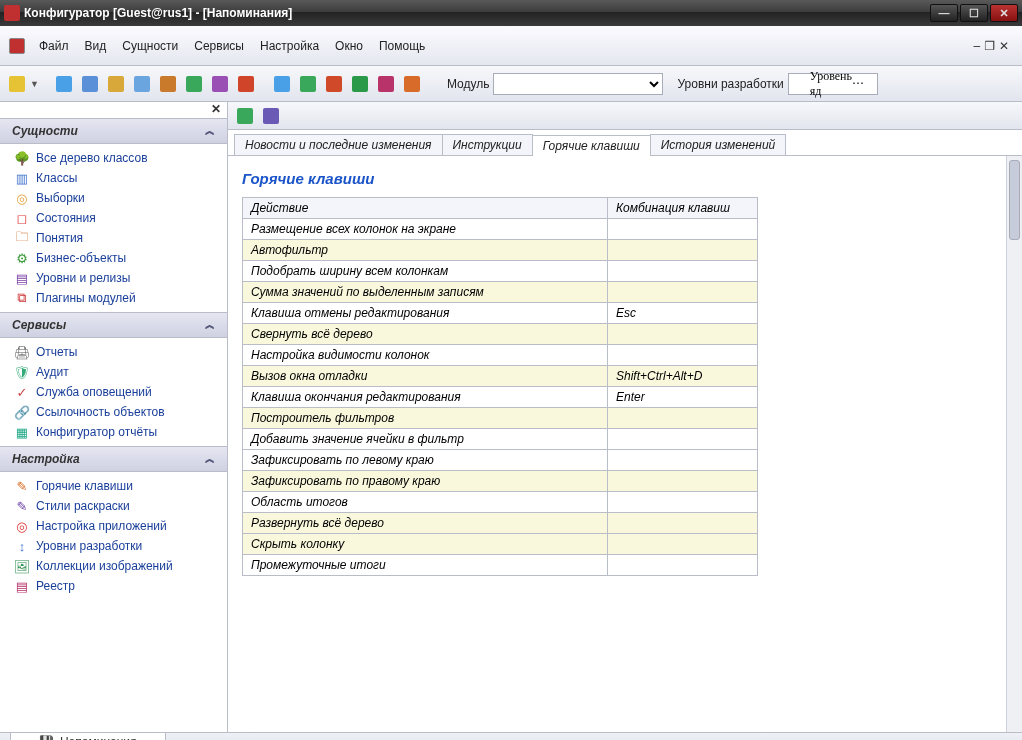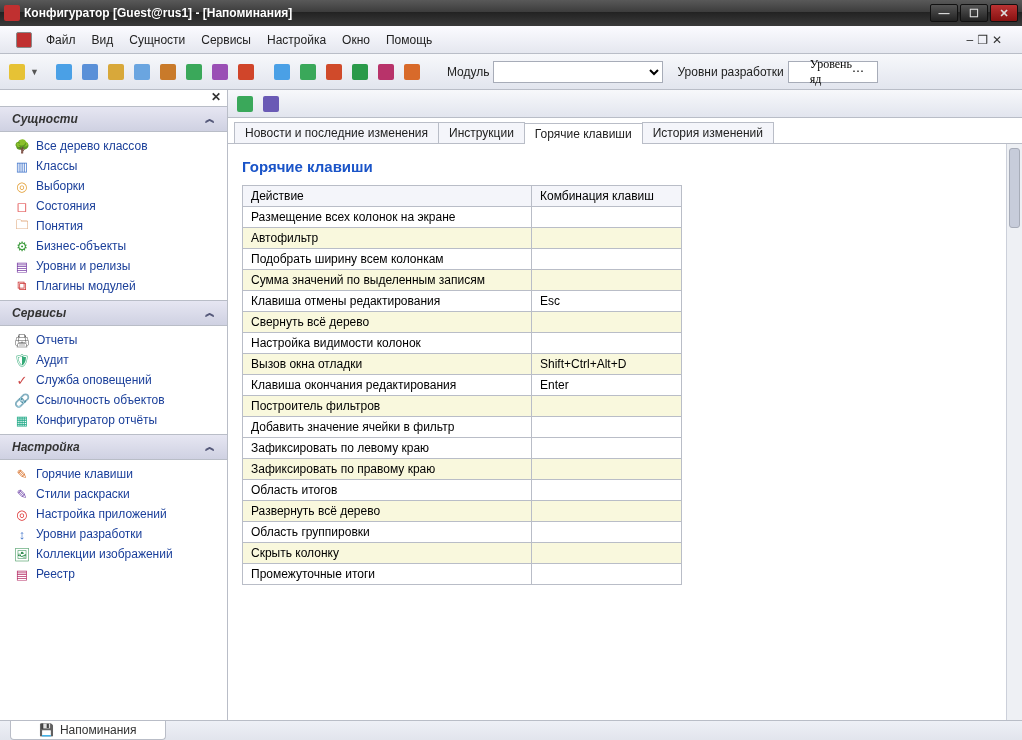--- a/index.html
+++ b/index.html
@@ -31,26 +31,26 @@
     width: 28px; height: 18px; margin-left: 2px;
     background: linear-gradient(#555,#222);
     border: 1px solid #111; border-radius: 2px;
     color: #ddd; display:flex;align-items:center;justify-content:center;
     font-size:11px;
   }
   .titlebar .tb-close { background: linear-gradient(#b33,#811); }
 
   
   .menubar {
-    height: 28px;
+    height: 40px;
     background: linear-gradient(#fbfbff, #e5e7ef);
     border-bottom: 1px solid #b9bdc7;
     display:flex;
     align-items:center;
-    padding: 0 16px;
+    padding: 0 9px;
   }
   .menubar .app-icon { width:16px;height:16px;margin-right:6px;background:#c03030;border:1px solid #888;border-radius:2px;}
   .menubar .menu-item { padding: 0 8px; color:#222; line-height:24px;}
   .menubar .mdi { margin-left:auto;display:flex;gap:4px;padding-right:4px;color:#333;}
   .menubar .mdi span{cursor:default;}
 
   
   .toolbar {
     height: 36px;
     background: linear-gradient(#f7f8fb,#e2e5ee);
@@ -110,20 +110,21 @@
     gap:6px;
     color:#1a3f9a;
   }
   .side-item .si-icon{width:16px;height:16px;display:inline-flex;align-items:center;justify-content:center;font-size:13px;}
 
   
   .main {
     flex:1;
     display:flex;flex-direction:column;
     overflow:hidden;
+    font-style:italic;
   }
   .mini-toolbar{
     height:28px;
     background:linear-gradient(#f7f8fb,#e2e5ee);
     border-bottom:1px solid #b9bdc7;
     display:flex;align-items:center;
     padding:0 6px;gap:4px;
   }
   .tabs-row{
     height:26px;
@@ -152,21 +153,21 @@
     position:relative;
   }
   .content-pane h2{
     color:#1a54c8;
     font-size:15px;
     font-weight:bold;
     margin:4px 0 10px 0;
   }
   .hk-table{
     border-collapse:collapse;
-    width:440px;
+    width:516px;
   }
   .hk-table th,.hk-table td{
     border:1px solid #b9bdc7;
     padding:3px 8px;
     text-align:left;
     font-size:12px;
   }
   .hk-table th{background:#f4f5fa;font-weight:normal;}
   .hk-table tr.alt td{background:#f9f8dd;}
   .hk-table td.kc{width:150px;}
@@ -458,24 +459,20 @@
               <td class="kc"></td>
             </tr>
             <tr>
               <td>Область итогов</td>
               <td class="kc"></td>
             </tr>
             <tr class="alt">
               <td>Развернуть всё дерево</td>
               <td class="kc"></td>
             </tr>
-            <tr>
-              <td>Область группировки</td>
-              <td class="kc"></td>
-            </tr>
             <tr class="alt">
               <td>Скрыть колонку</td>
               <td class="kc"></td>
             </tr>
             <tr>
               <td>Промежуточные итоги</td>
               <td class="kc"></td>
             </tr>
           </tbody>
       </table>

